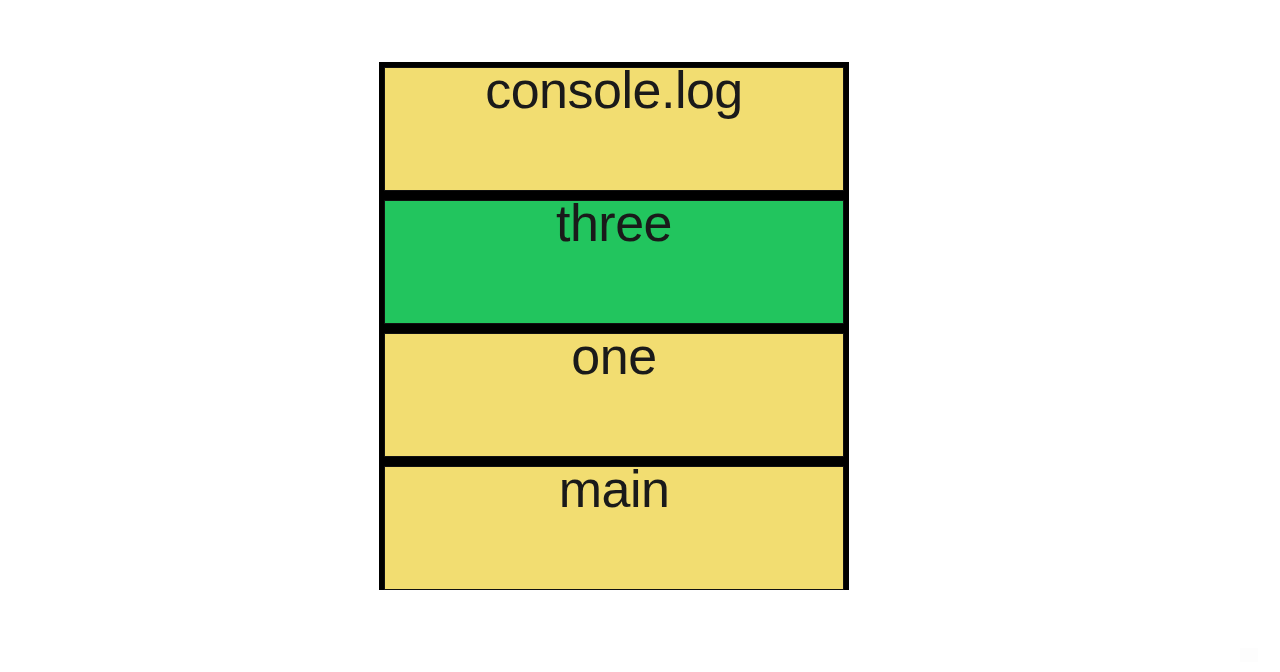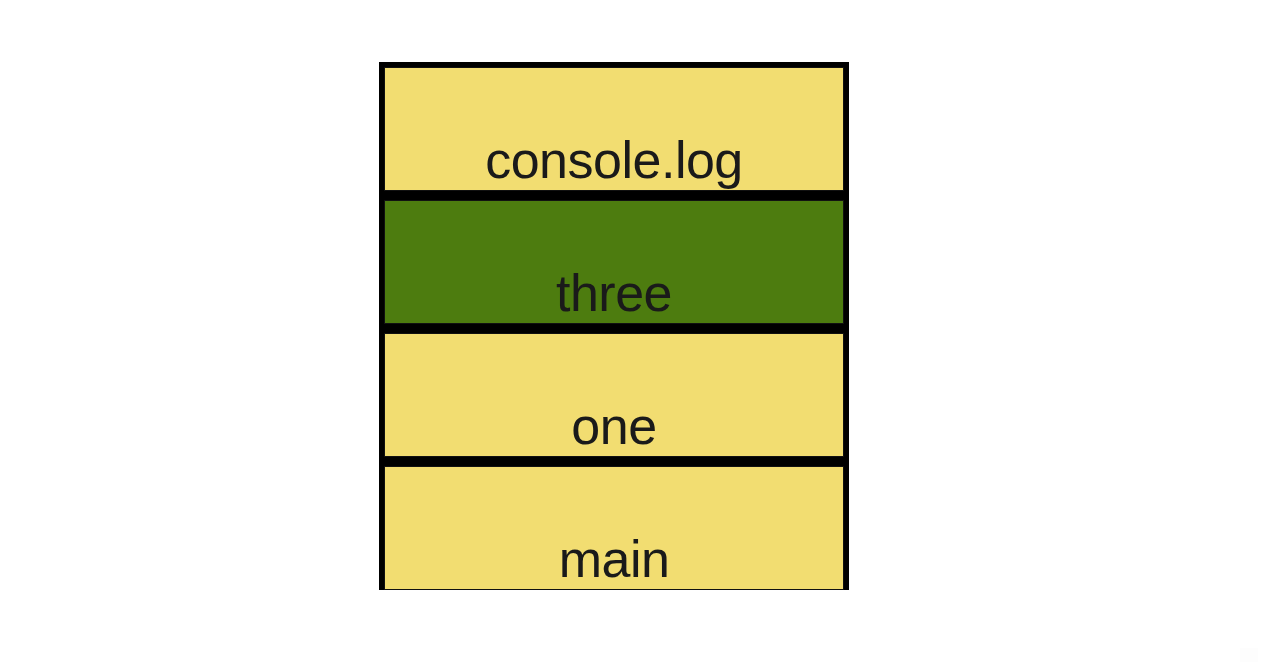--- a/index.html
+++ b/index.html
@@ -40,21 +40,21 @@
   }
 
   .frame {
     position: relative;
     box-sizing: border-box;
     width: 100%;
     height: 124px;
     background: #f2dd71;
     border: 1px solid #111111;
     display: flex;
-    align-items: flex-end;
+    align-items: flex-start;
     justify-content: center;
     flex: 0 0 auto;
   }
 
   
   .frame + .frame {
     margin-top: 9px;
   }
 
   .frame-label {
@@ -84,21 +84,21 @@
 <body>
 
 <div id="canvas">
 
   <div id="stack" style="background: rgb(0, 0, 0); border-color: rgb(0, 0, 0);">
 
     <div class="frame" style="background: rgb(242, 221, 113);">
       <span class="frame-label" style="color: rgb(26, 26, 26);">console.log</span>
     </div>
 
-    <div class="frame" style="background: #4d7c0f;">
+    <div class="frame" style="background: #22c55e;">
       <span class="frame-label" style="color: rgb(26, 26, 26);">three</span>
     </div>
 
 
     <div class="frame" style="background: rgb(242, 221, 113);">
       <span class="frame-label" style="color: rgb(26, 26, 26);">one</span>
     </div>
 
     <div class="frame" style="background: rgb(242, 221, 113);">
       <span class="frame-label" style="color: rgb(26, 26, 26);">main</span>

